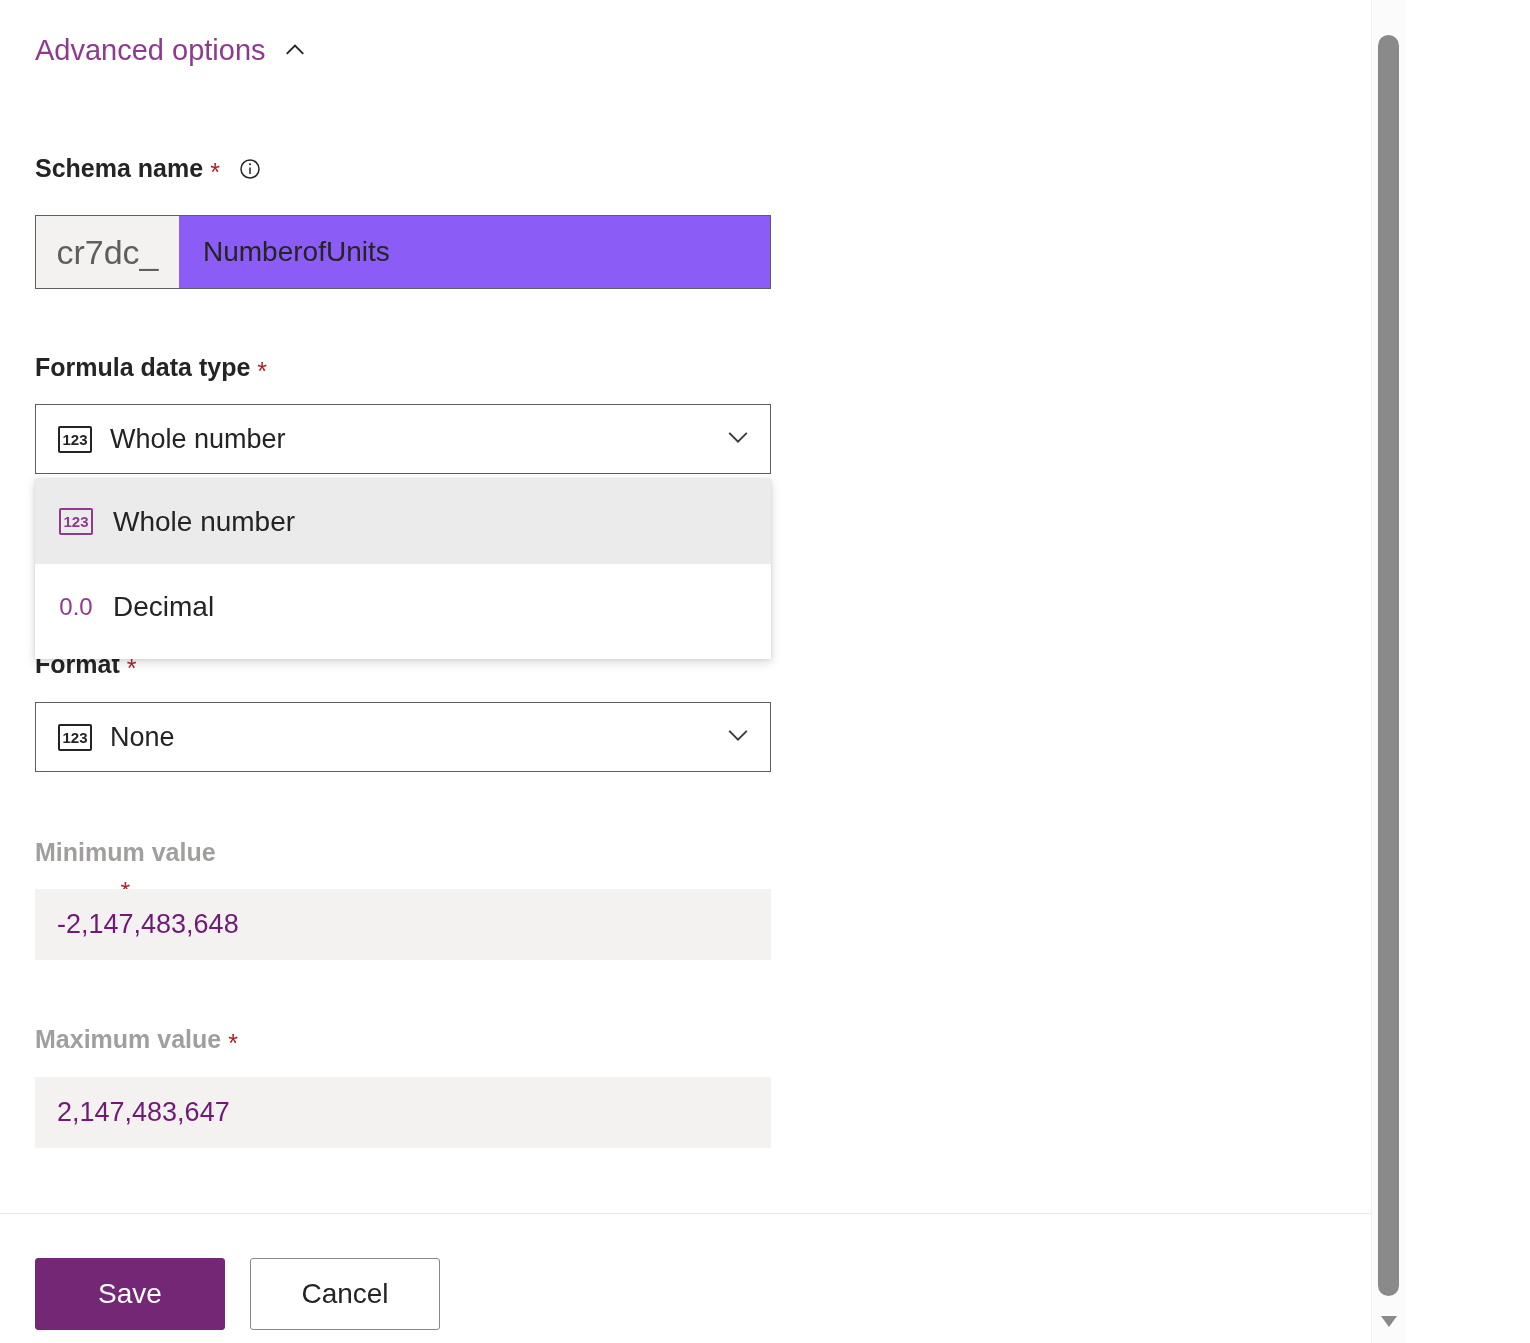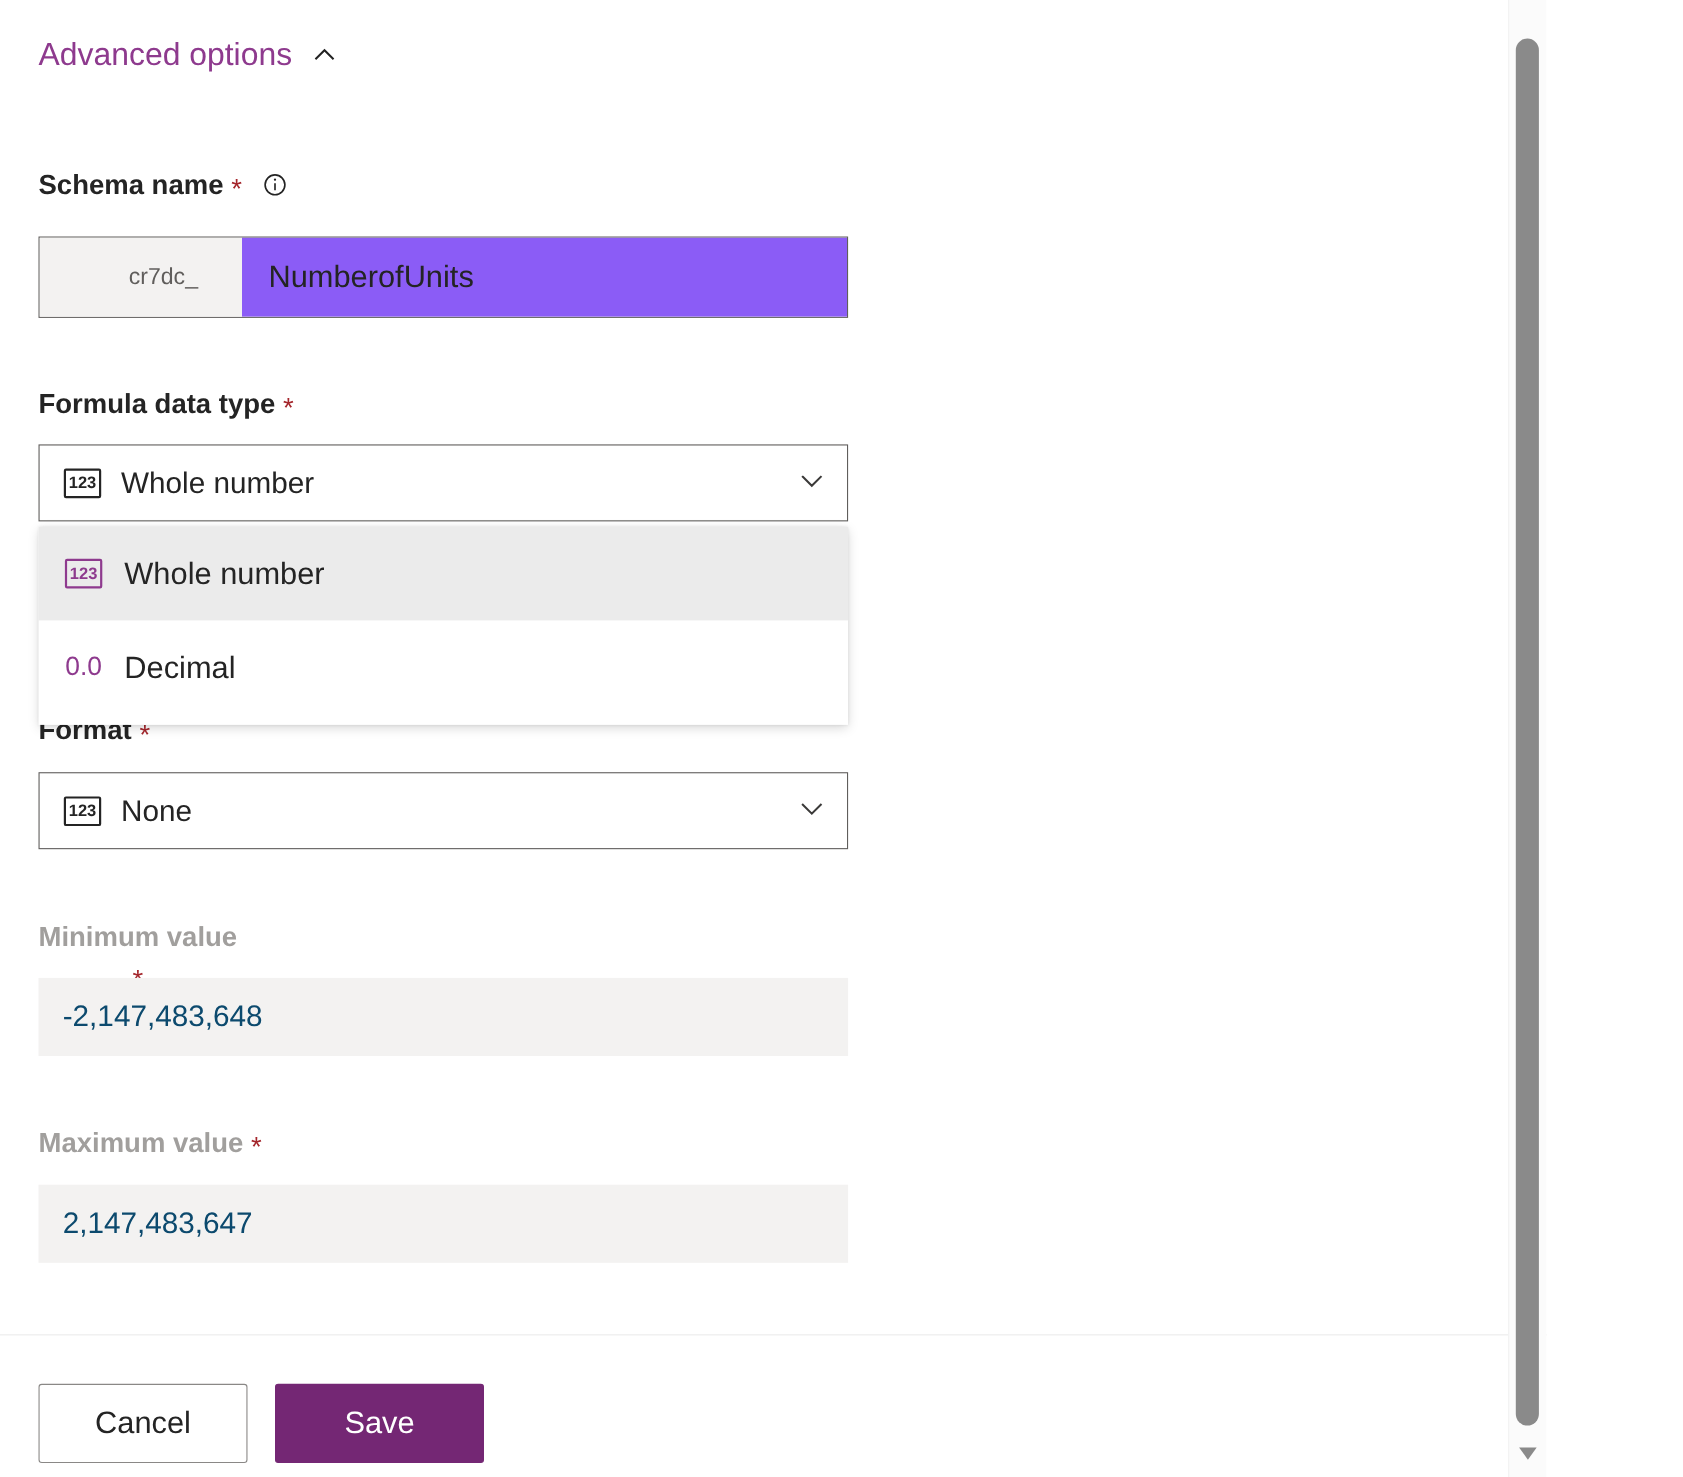--- a/index.html
+++ b/index.html
@@ -119,22 +119,21 @@
     align-items: stretch;
     overflow: hidden;
   }
   .schema-prefix {
     width: 143px;
     background: #f3f2f1;
     display: flex;
     align-items: center;
     justify-content: center;
     color: #605e5c;
-    font-size: 21px;
-    padding-left: 41px;
+    font-size: 34px;
   }
   .schema-value {
     flex: 1;
     display: flex;
     align-items: center;
     padding-left: 24px;
     color: #242424;
     font-size: 28px;
     background: #8b5cf6;
   }
@@ -226,21 +225,21 @@
     position: absolute;
     left: 35px;
     width: 736px;
     height: 71px;
     background: #f3f2f1;
     border: none;
     box-sizing: border-box;
     display: flex;
     align-items: center;
     padding-left: 22px;
-    color: #0c4a6e;
+    color: #701a75;
     font-size: 27px;
   }
 
   
   .divider {
     position: absolute;
     left: 0;
     top: 1213px;
     width: 1456px;
     height: 1px;
@@ -362,22 +361,22 @@
     <div class="readonly-input" style="top:889px;">-2,147,483,648</div>
 
     <div class="field-label disabled" style="left:35px; top:1023px;">
       <span>Maximum value</span>
       <span class="req">*</span>
     </div>
     <div class="readonly-input" style="top:1077px;">2,147,483,647</div>
 
     <div class="divider"></div>
     <div class="footer">
+      <div class="btn btn-primary">Save</div>
       <div class="btn btn-secondary">Cancel</div>
-      <div class="btn btn-primary">Save</div>
     </div>
 
   </div>
 
   <div class="scroll-track">
     <div class="scroll-thumb"></div>
     <div class="scroll-arrow-down"></div>
   </div>
 
 </div>

